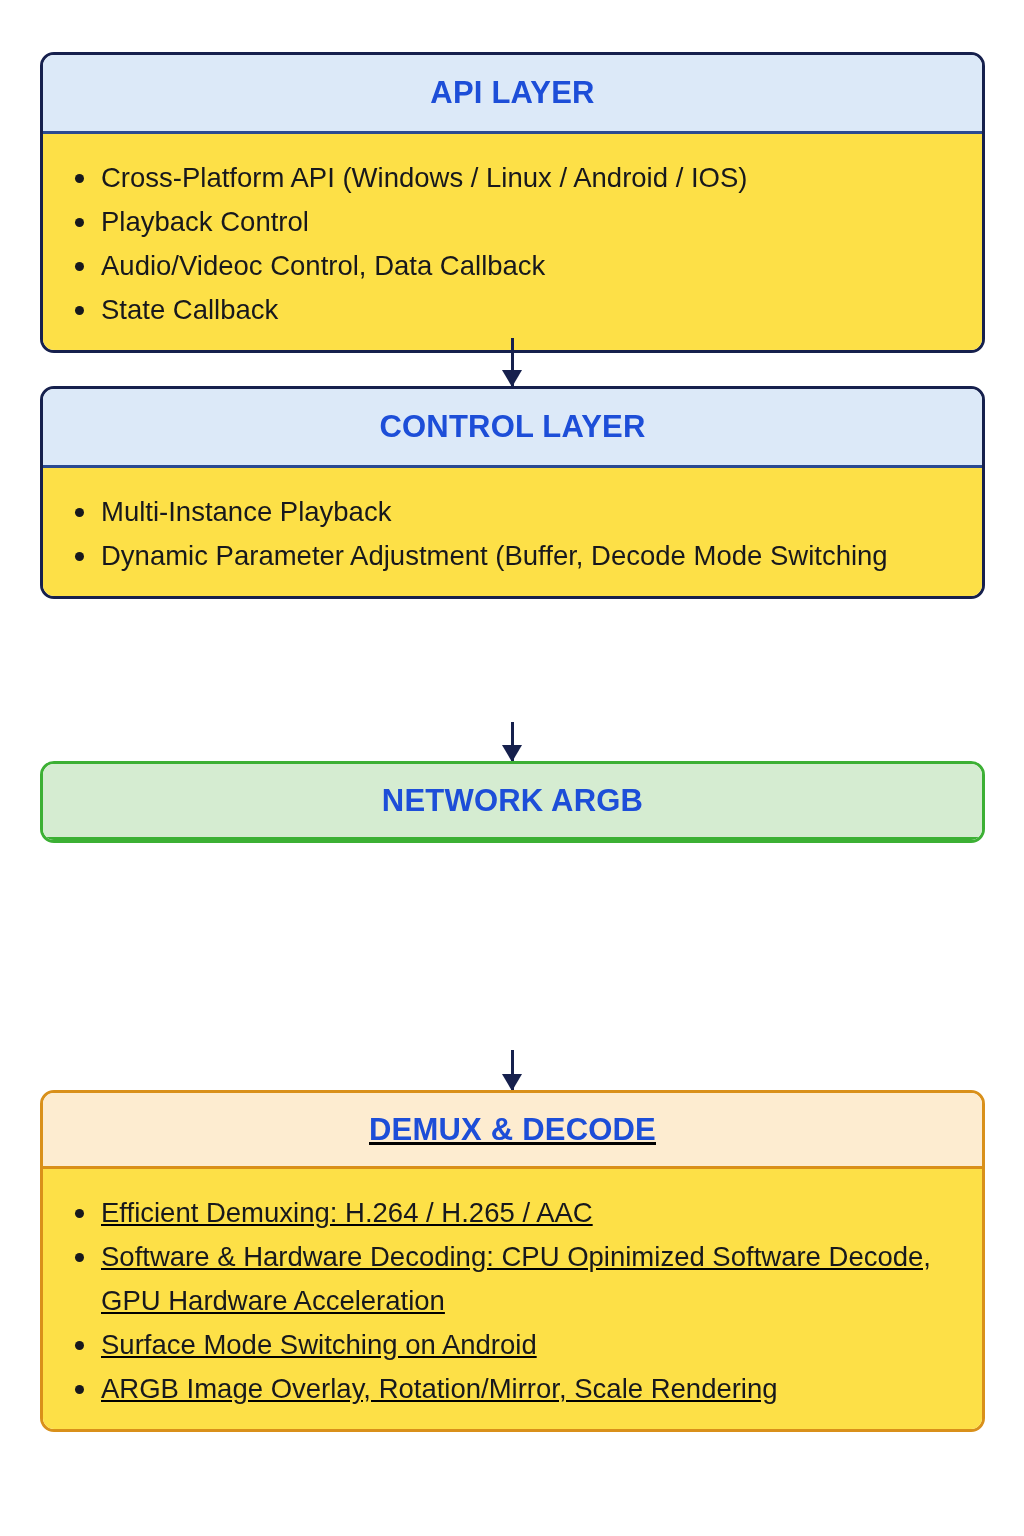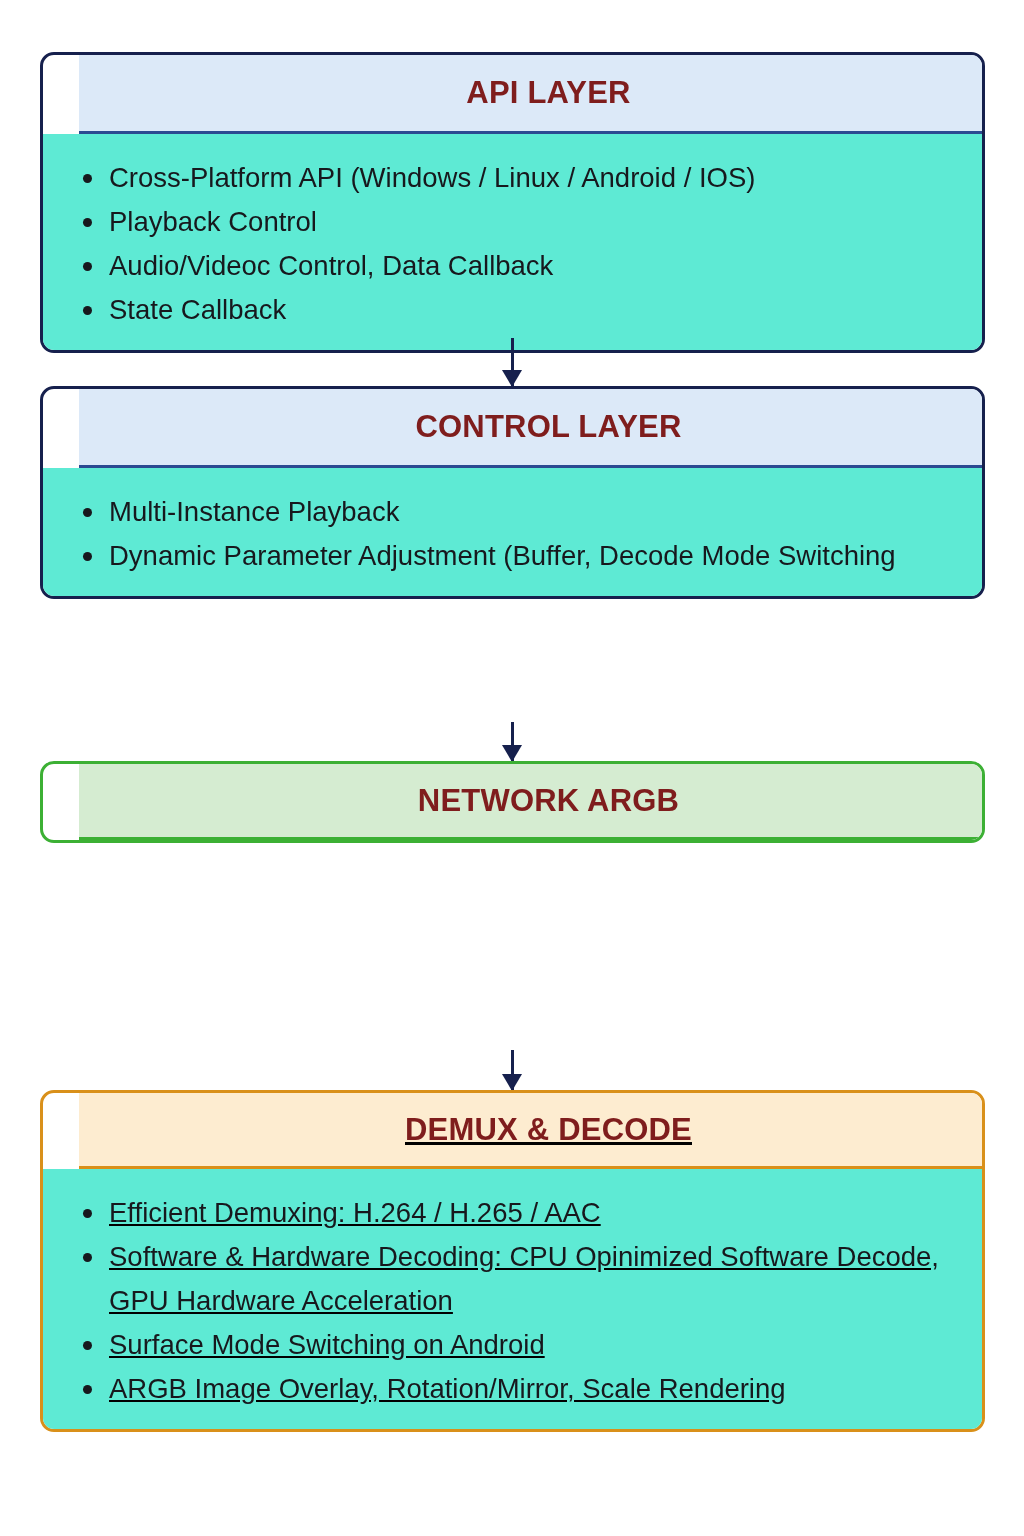--- a/index.html
+++ b/index.html
@@ -33,33 +33,32 @@
   .layer-box.green  { border: 3px solid #3cb034; }
   .layer-box.orange { border: 3px solid #d9901a; }
 
   .layer-header {
     box-sizing: border-box;
     width: 100%;
     text-align: center;
     font-weight: bold;
     font-size: 31px;
     letter-spacing: 0.2px;
-    color: #7f1d1d;
+    color: #1d4ed8;
     display: flex;
     align-items: center;
     justify-content: center;
-    margin-left: 36px;
   }
   .blue   .layer-header { background: #dce9f8; border-bottom: 3px solid #2b4a91; height: 79px; }
   .green  .layer-header { background: #d5ecd1; border-bottom: 3px solid #3cb034; height: 76px; }
   .orange .layer-header { background: #fdecd0; border-bottom: 3px solid #d9901a; height: 76px; }
 
   .layer-body {
-    padding: 22px 24px 18px 28px;
-    background: #5eead4;
+    padding: 22px 24px 18px 20px;
+    background: #fde047;
   }
   .bullet-list {
     list-style: none;
     margin: 0;
     padding: 0;
   }
   .bullet-item {
     position: relative;
     padding-left: 38px;
     font-size: 27.5px;

